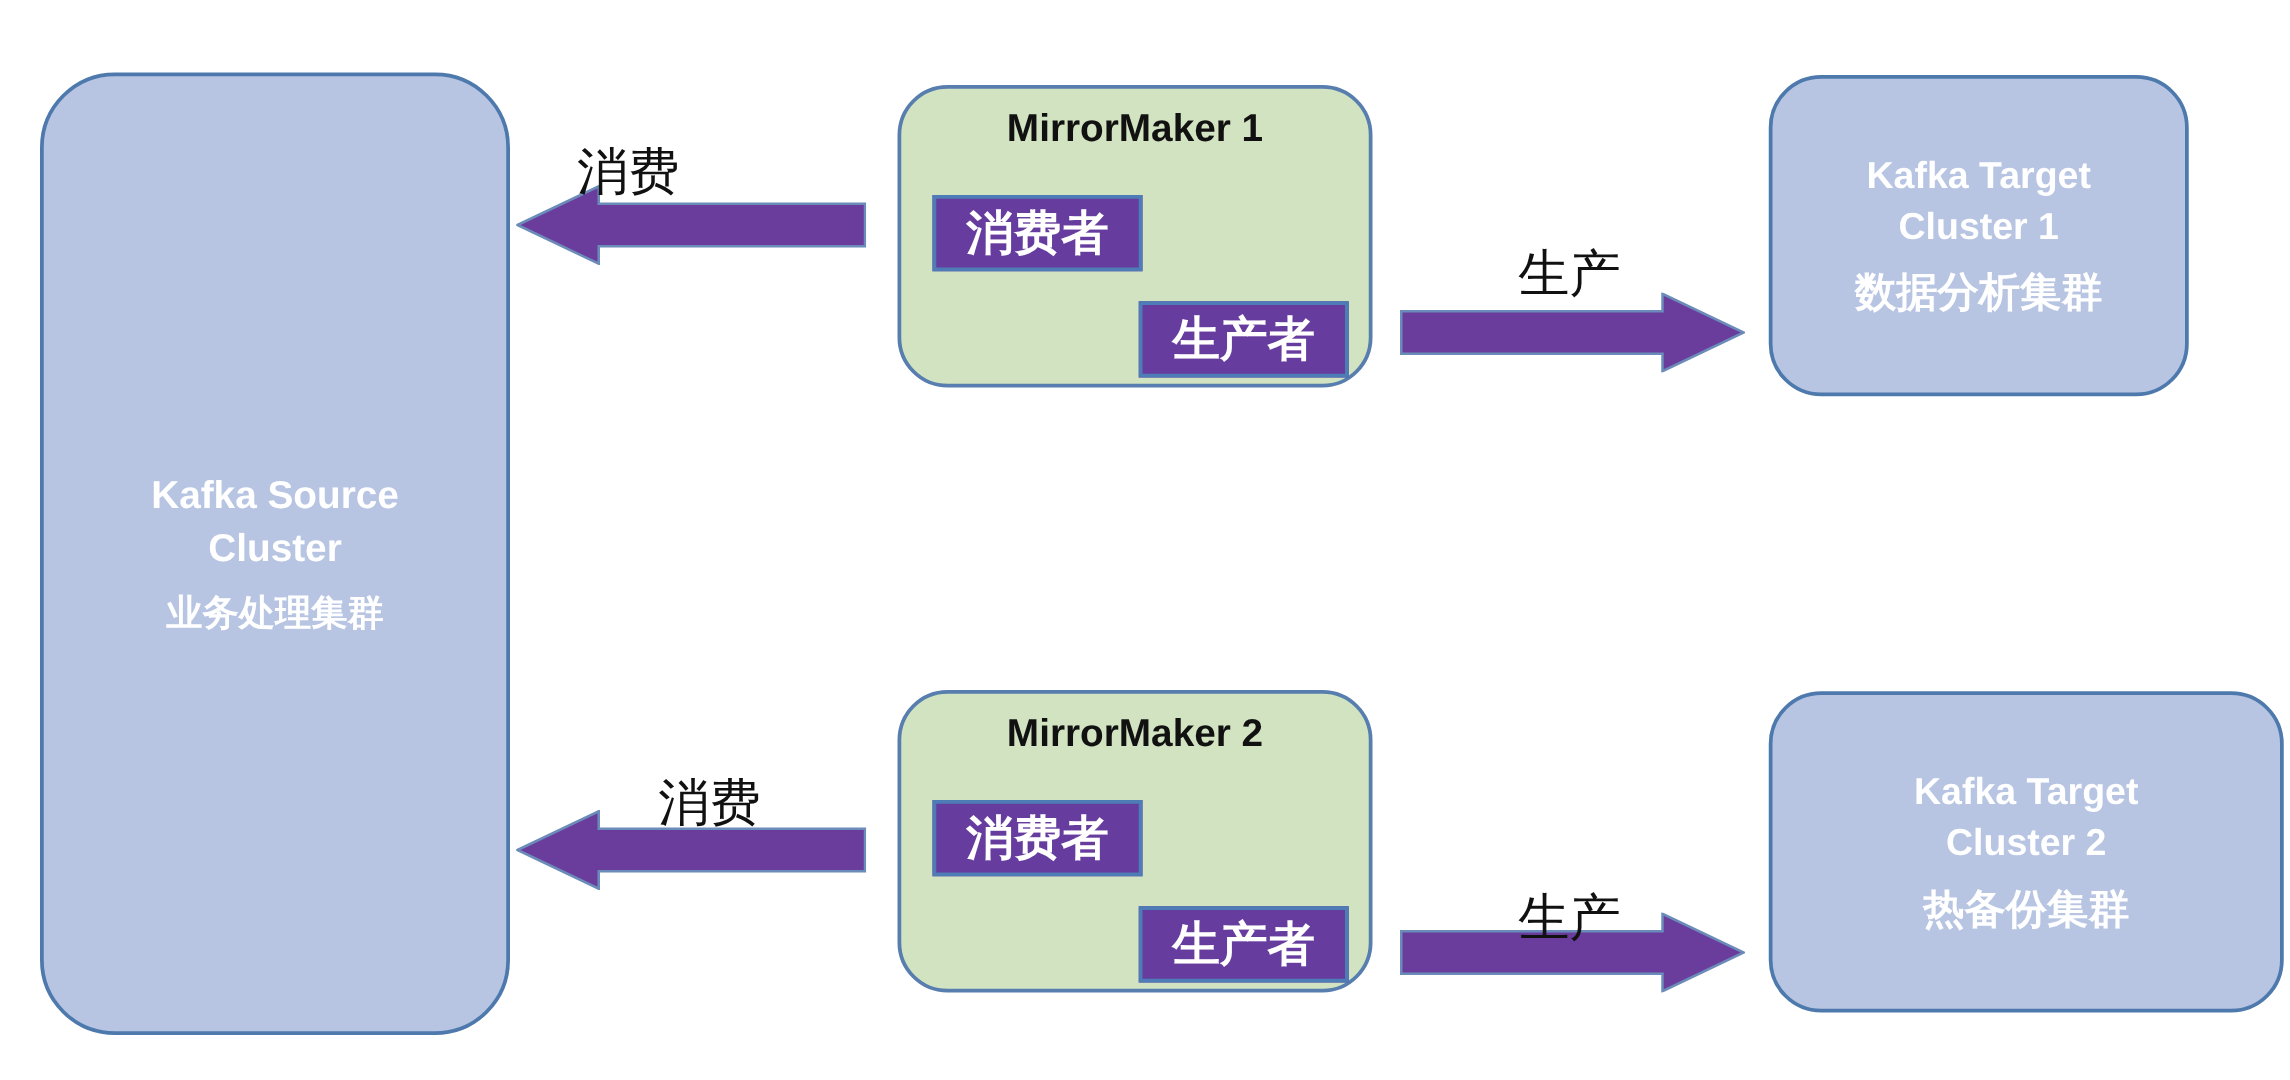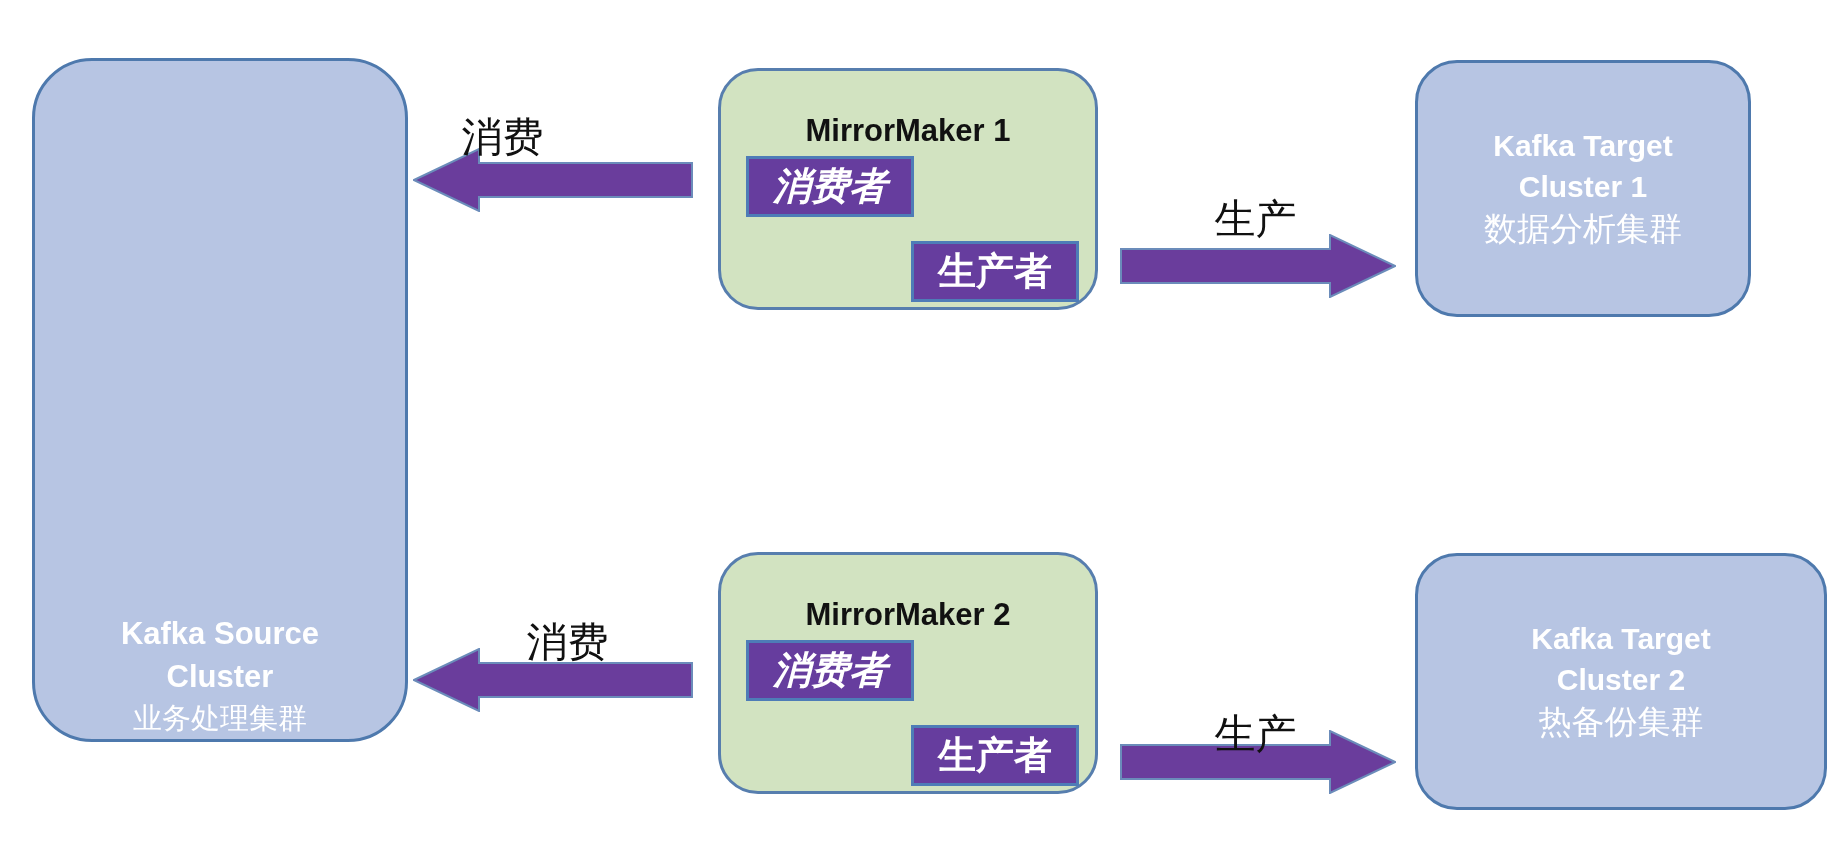--- a/index.html
+++ b/index.html
@@ -31,28 +31,28 @@
     box-sizing: border-box;
   }
   .cluster .en-title {
     font-size: 30px;
     font-weight: 600;
     line-height: 1.38;
     max-width: 250px;
   }
   .cluster .zh-title {
     font-size: 33px;
-    font-weight: 400;
+    font-weight: 700;
+    margin-top: 10px;
     white-space: nowrap;
   }
   .source-cluster {
     left: 32px; top: 58px;
-    width: 376px; height: 684px;
+    width: 376px; height: 770px;
     border-radius: 60px;
-    justify-content: flex-end;
   }
   .source-cluster .en-title { font-size: 31px; max-width: 235px; }
   .source-cluster .zh-title { font-size: 29px; }
   .target-cluster-1 { left: 1415px; top: 60px;  width: 336px; height: 257px; }
   .target-cluster-2 { left: 1415px; top: 553px; width: 412px; height: 257px; }
 
   
   .mirrormaker {
     position: absolute;
     background: var(--mirrormaker-fill, #d2e3c1);
@@ -64,37 +64,36 @@
   }
   .mm-1 { top: 68px; }
   .mm-2 { top: 552px; }
   .mm-title {
     position: absolute;
     top: 14px; left: 0; right: 0;
     text-align: center;
     font-size: 31px;
     font-weight: 600;
     color: var(--text-dark, #111111);
-    margin-top: 28px;
   }
   .badge {
     position: absolute;
     width: 168px; height: 61px;
     background: var(--badge-fill, #663d9e);
     border: 3px solid var(--badge-border, #4e7cb7);
     box-sizing: border-box;
     color: var(--text-light, #ffffff);
     font-size: 38px;
     font-weight: 600;
     display: flex;
     align-items: center;
     justify-content: center;
     white-space: nowrap;
   }
-  .badge.consumer { left: 25px;  top: 85px; font-style: italic; }
+  .badge.consumer { left: 25px;  top: 85px; }
   .badge.producer { left: 190px; top: 170px; }
 
   
   .arrow {
     position: absolute;
     display: block;
   }
   .arrow polygon {
     fill: var(--arrow-fill, #6a3d9c);
     stroke: var(--arrow-outline, #6b8cba);

